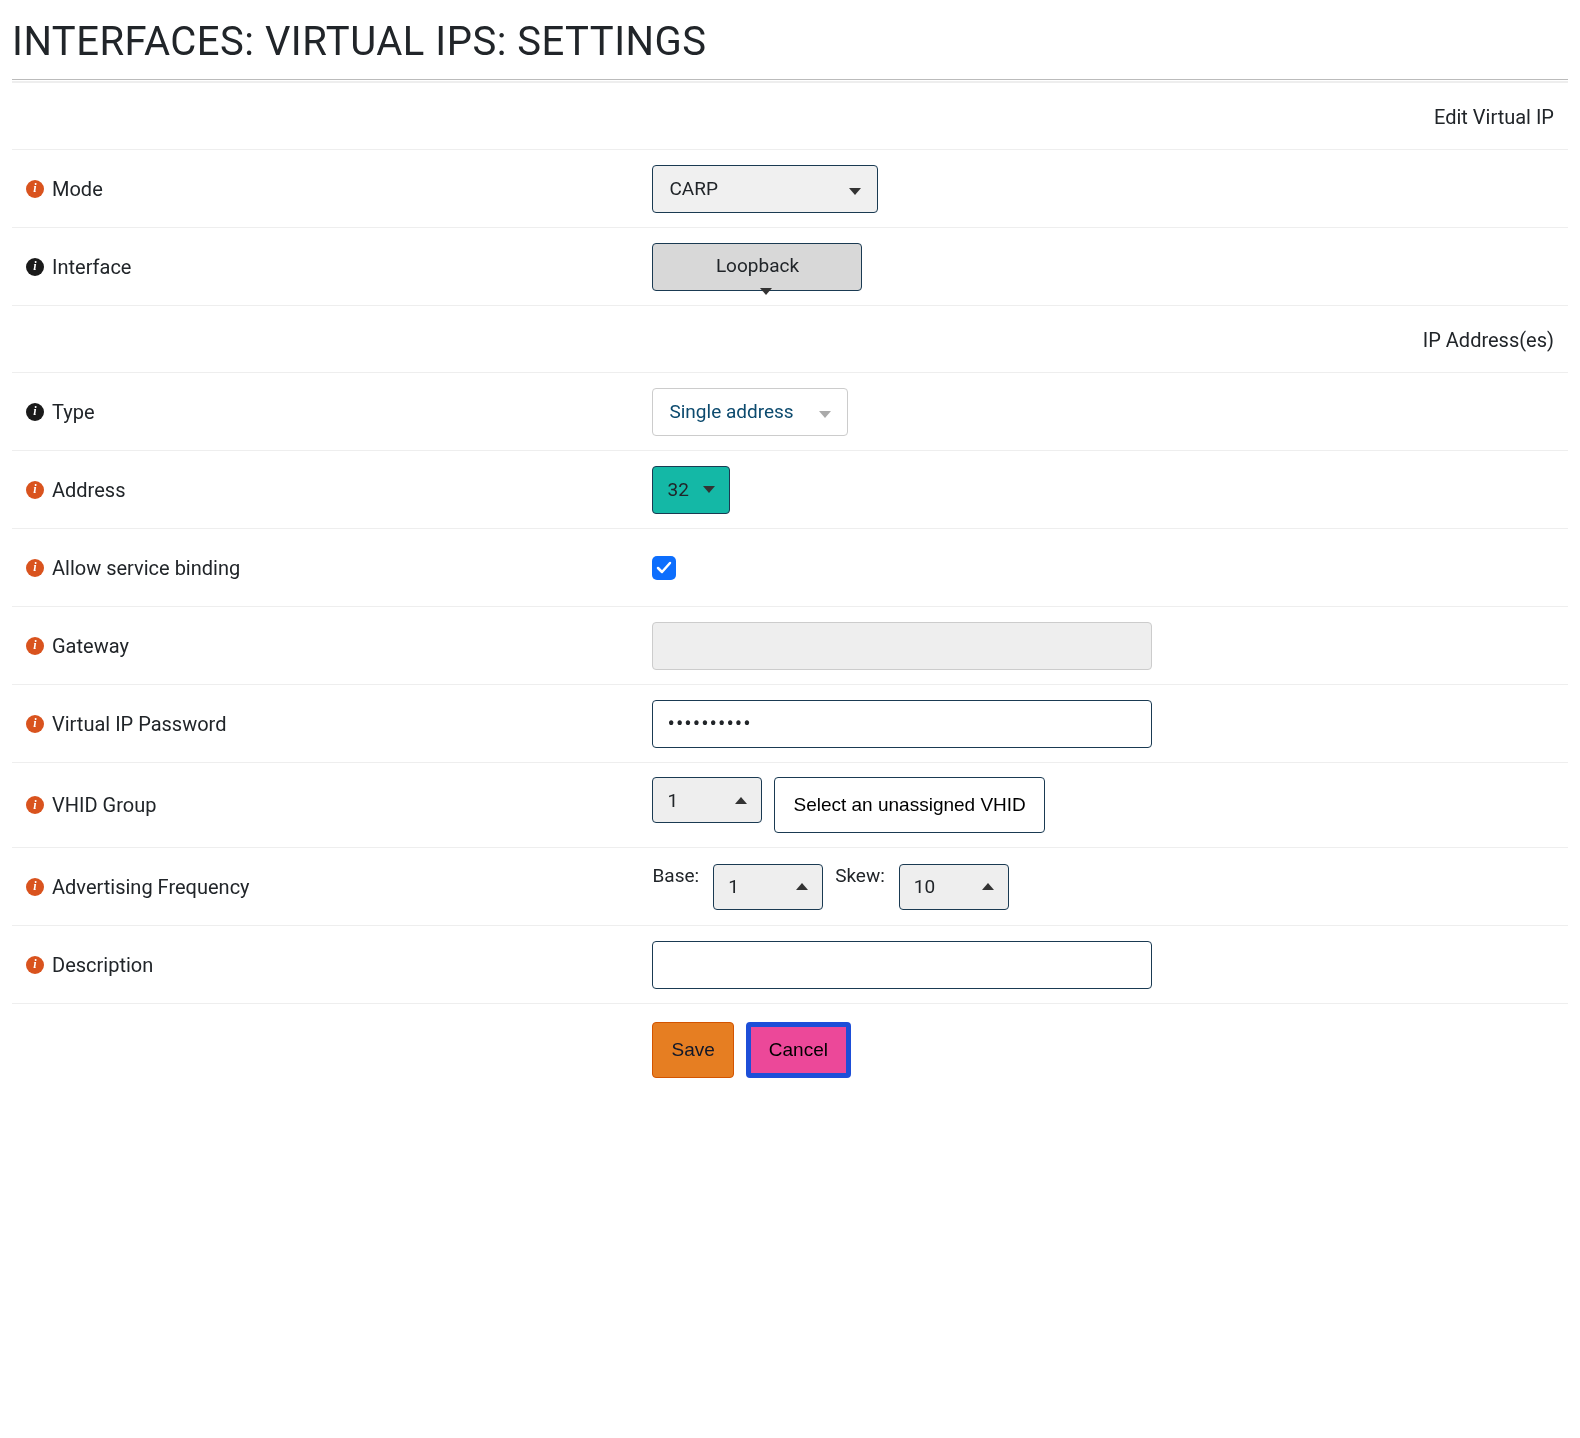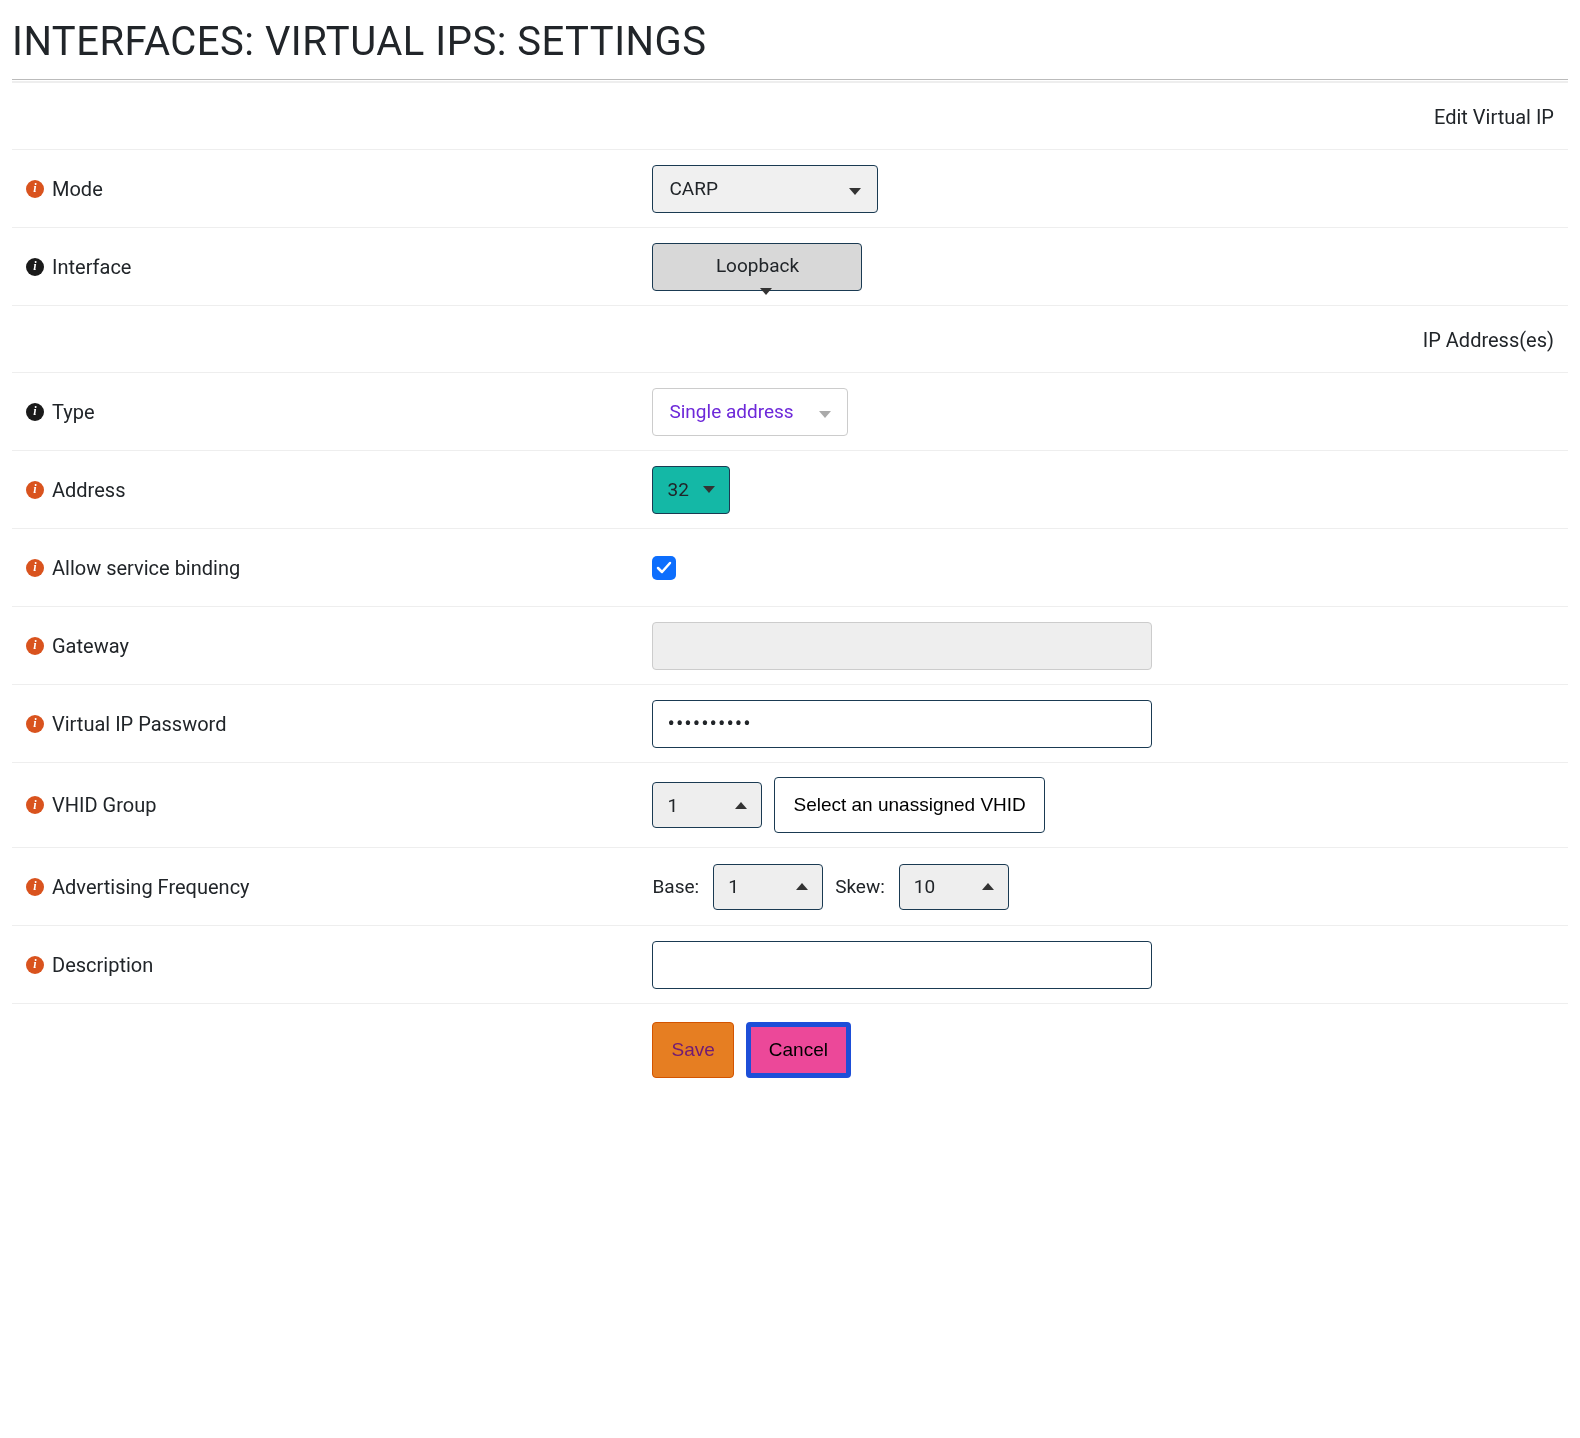--- a/index.html
+++ b/index.html
@@ -45,21 +45,20 @@
     .label-col {
       width: 41%;
       display: flex;
       align-items: center;
       gap: 8px;
       font-size: 20px;
     }
     .input-col {
       width: 59%;
       display: flex;
-      align-items: center;
       gap: 12px;
     }
     .info-icon {
       width: 18px;
       height: 18px;
       border-radius: 50%;
       display: inline-flex;
       align-items: center;
       justify-content: center;
       font-size: 12px;
@@ -87,21 +86,21 @@
       height: 48px;
       min-width: 226px;
       cursor: pointer;
     }
     .select-btn.darker {
       background: #d8d8d8;
     }
     .select-btn.disabled {
       border: 1px solid #ccc;
       background: #fff;
-      color: #6d28d9;
+      color: #0c4a6e;
       cursor: default;
       min-width: 196px;
     }
     .select-btn .caret {
       margin-left: 18px;
     }
     .caret-down {
       width: 0;
       height: 0;
       border-left: 6px solid transparent;
@@ -194,21 +193,21 @@
       border-radius: 4px;
       font-size: 19px;
       height: 56px;
       cursor: pointer;
       border: 1px solid #1a3a52;
       background: #fff;
     }
     .btn.primary {
       background: #e67e22;
       border: 1px solid #d35400;
-      color: #701a75;
+      color: #0f172a;
     }
     .btn.secondary {
       background: #ec4899;
       border: 5px solid #1d4ed8;
     }
     .actions-row {
       padding: 18px 14px;
       display: flex;
     }
     .actions-row .spacer {

